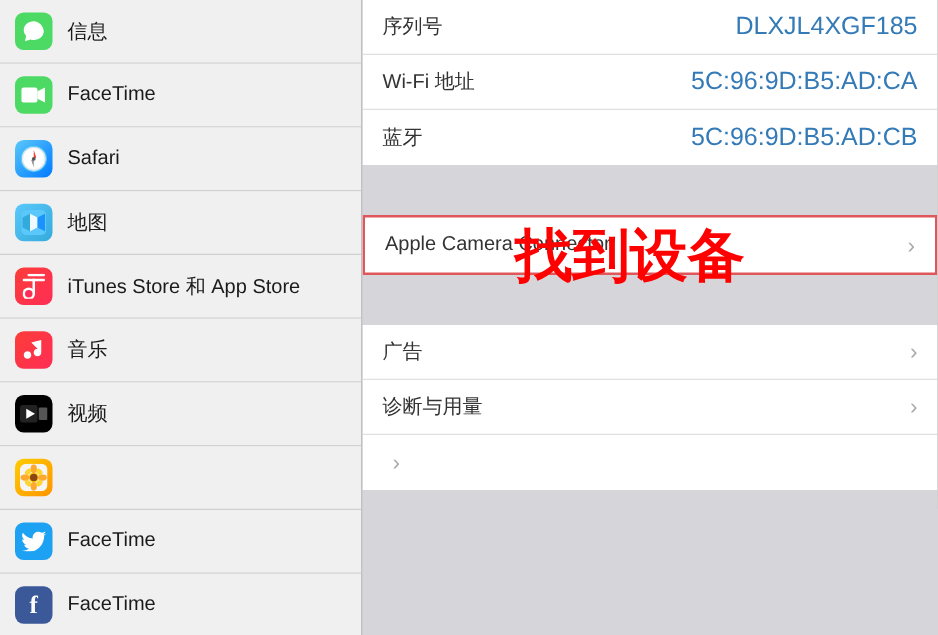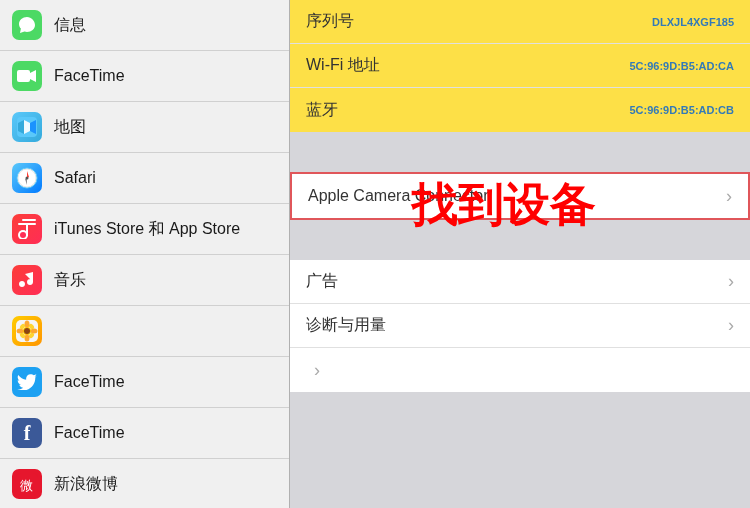--- a/index.html
+++ b/index.html
@@ -88,23 +88,22 @@
       border-bottom: none;
     }
 
     .row-label {
       font-size: 16px;
       color: #333;
       flex: 1;
     }
 
     .row-value {
-      font-size: 11px;
+      font-size: 20px;
       color: #337ab7;
-      font-weight: bold;
     }
 
     .row-chevron {
       font-size: 18px;
       color: #aaa;
       margin-left: 8px;
     }
 
     
     .highlighted-row {
@@ -118,21 +117,21 @@
       top: 0;
       left: 120px;
       font-size: 46px;
       font-weight: bold;
       color: #ff0000;
       white-space: nowrap;
     }
 
     
     .top-section {
-      background: #fde047;
+      background: #ffffff;
       margin-top: 0;
     }
 
     .bottom-section {
       background: white;
     }
   </style>
 </head>
 <body>
 
@@ -148,48 +147,48 @@
   </div>
 
   <div class="sidebar-item">
     <div class="app-icon icon-facetime">
       <svg width="20" height="14" viewBox="0 0 20 14" fill="white">
         <rect x="0" y="1" width="13" height="12" rx="2"></rect>
         <polygon points="13,4 19,1 19,13 13,10"></polygon>
       </svg>
     </div>
     <span class="label">FaceTime</span>
-  </div>
-
-  <div class="sidebar-item">
-    <div class="app-icon icon-maps">
-      <svg width="20" height="20" viewBox="0 0 20 20" fill="none">
-        <rect width="20" height="20" rx="4" fill="#5ac8fa"></rect>
-        <path d="M7 3 L7 17 L13 14 L13 6 Z" fill="white" opacity="0.9"></path>
-        <path d="M1 6 L7 3 L7 17 L1 14 Z" fill="#34aadc"></path>
-        <path d="M13 6 L19 3 L19 17 L13 14 Z" fill="#007aff" opacity="0.7"></path>
-      </svg>
-    </div>
-    <span class="label">地图</span>
   </div>
 
   <div class="sidebar-item">
     <div class="app-icon icon-safari">
       <svg width="22" height="22" viewBox="0 0 22 22">
         <circle cx="11" cy="11" r="10" fill="white" stroke="#5ac8fa" stroke-width="1"></circle>
         <circle cx="11" cy="11" r="9" fill="none" stroke="#ccc" stroke-width="0.5"></circle>
         <polygon points="11,4 13,10 11,11" fill="#ff3b30"></polygon>
         <polygon points="11,18 9,12 11,11" fill="#8e8e93"></polygon>
         <circle cx="11" cy="11" r="1.5" fill="#555"></circle>
       </svg>
     </div>
     <span class="label">Safari</span>
   </div>
 
   <div class="sidebar-item">
+    <div class="app-icon icon-maps">
+      <svg width="20" height="20" viewBox="0 0 20 20" fill="none">
+        <rect width="20" height="20" rx="4" fill="#5ac8fa"></rect>
+        <path d="M7 3 L7 17 L13 14 L13 6 Z" fill="white" opacity="0.9"></path>
+        <path d="M1 6 L7 3 L7 17 L1 14 Z" fill="#34aadc"></path>
+        <path d="M13 6 L19 3 L19 17 L13 14 Z" fill="#007aff" opacity="0.7"></path>
+      </svg>
+    </div>
+    <span class="label">地图</span>
+  </div>
+
+  <div class="sidebar-item">
     <div class="app-icon icon-itunes">
       <svg width="18" height="20" viewBox="0 0 18 20" fill="white">
         <rect x="4" y="0" width="14" height="2" rx="1"></rect>
         <rect x="0" y="4" width="18" height="2" rx="1"></rect>
         <ellipse cx="5" cy="16" rx="5" ry="5" fill="white"></ellipse>
         <rect x="8" y="4" width="2" height="13" fill="white"></rect>
         <ellipse cx="5" cy="16" rx="3" ry="3" fill="#ff2d55"></ellipse>
       </svg>
     </div>
     <span class="label">iTunes Store 和 App Store</span>
@@ -197,20 +196,30 @@
 
   <div class="sidebar-item">
     <div class="app-icon icon-music">
       <svg width="20" height="20" viewBox="0 0 20 20" fill="white">
         <path d="M8 4 L16 2 L16 12 M8 14 C8 15.7 6.7 17 5 17 S2 15.7 2 14 S3.3 11 5 11 S8 12.3 8 14 Z M16 12 C16 13.7 14.7 15 13 15 S10 13.7 10 12 S11.3 9 13 9 S16 10.3 16 12 Z M8 4 L8 14"></path>
       </svg>
     </div>
     <span class="label">音乐</span>
   </div>
 
+  <div class="sidebar-item">
+    <div class="app-icon icon-video">
+      <svg width="22" height="16" viewBox="0 0 22 16" fill="white">
+        <rect x="0" y="1" width="14" height="14" rx="2" fill="#222"></rect>
+        <polygon points="5,4 5,12 12,8" fill="white"></polygon>
+        <rect x="15" y="3" width="7" height="10" rx="1" fill="#555"></rect>
+      </svg>
+    </div>
+    <span class="label">视频</span>
+  </div>
 
   <div class="sidebar-item">
     <div class="app-icon icon-photos">
       <svg width="22" height="22" viewBox="0 0 22 22">
         <rect width="22" height="22" rx="5" fill="#f5f5f5"></rect>
 
         <circle cx="11" cy="11" r="4" fill="#ffcc00"></circle>
         <ellipse cx="11" cy="4" rx="2.5" ry="3.5" fill="#ff9500" opacity="0.8"></ellipse>
         <ellipse cx="11" cy="18" rx="2.5" ry="3.5" fill="#ff9500" opacity="0.8"></ellipse>
         <ellipse cx="4" cy="11" rx="3.5" ry="2.5" fill="#ff9500" opacity="0.8"></ellipse>

